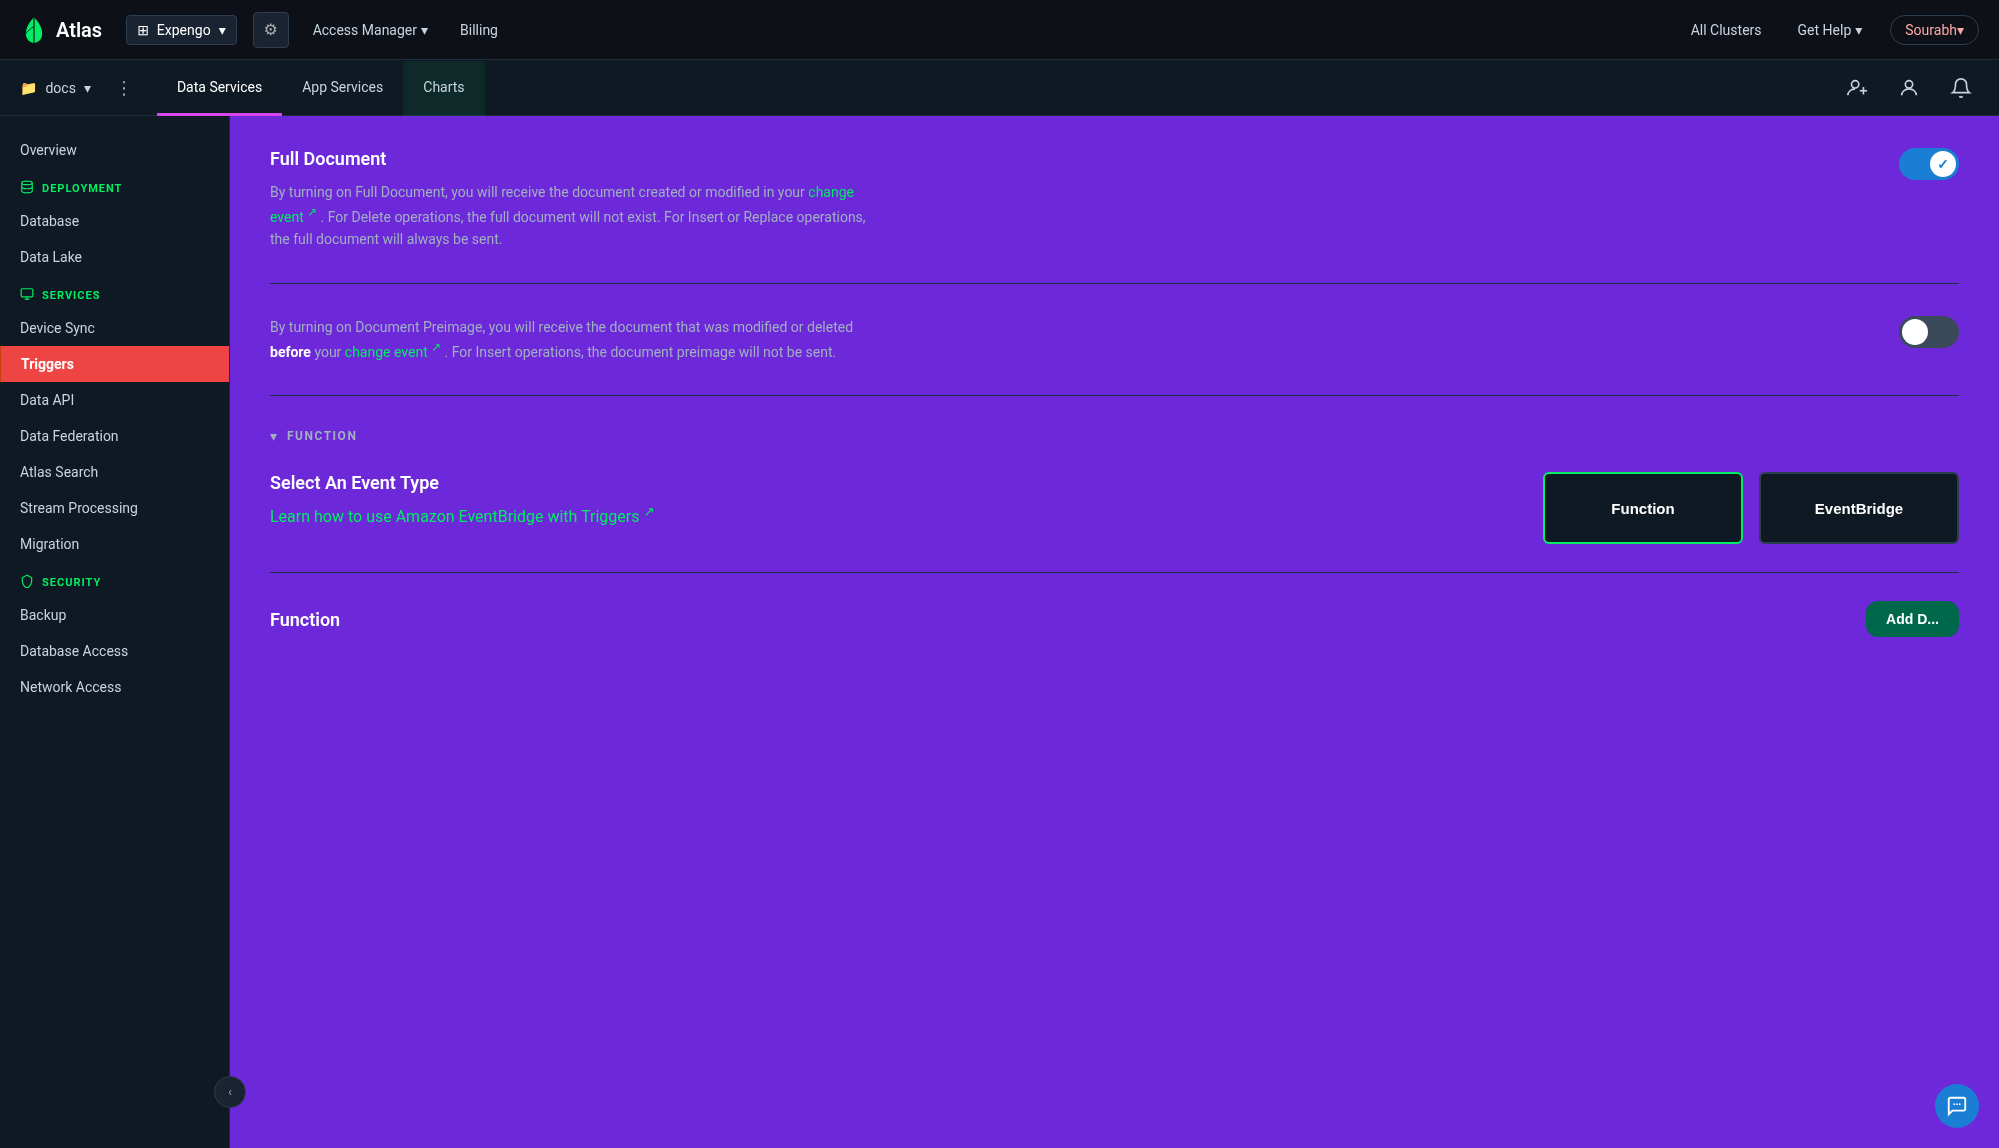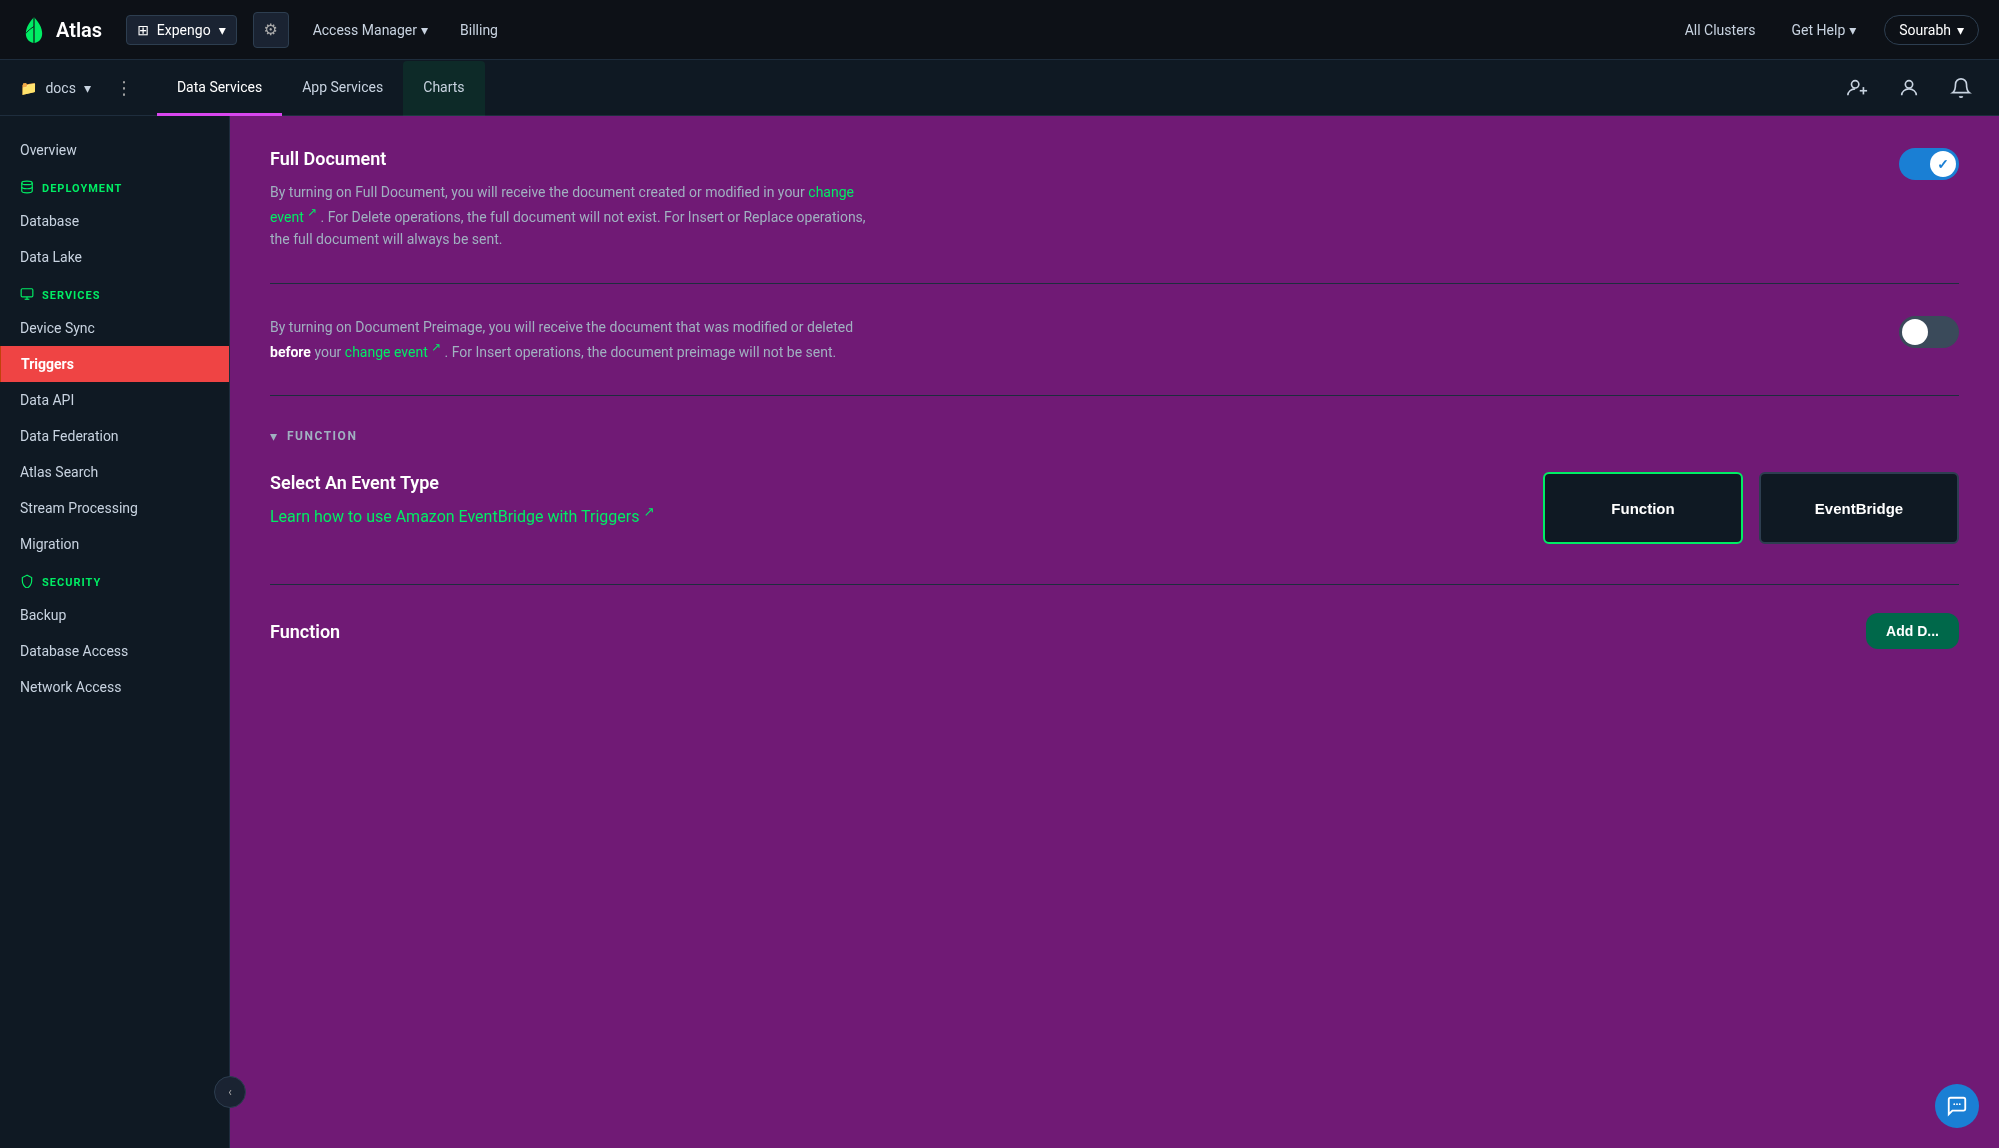--- a/index.html
+++ b/index.html
@@ -71,25 +71,24 @@
       margin-left: auto;
       display: flex;
       align-items: center;
       gap: 20px;
     }
     .user-btn {
       background: transparent;
       border: 1px solid #2d3e50;
       border-radius: 20px;
       padding: 6px 14px;
-      color: #ffffff;
-      font-size: 14px;
-      display: flex;
-      align-items: center;
-      gap: 6px;
+      color: #fca5a5;
+      font-size: 14px;
+      display: flex;
+      align-items: center;
       cursor: pointer;
     }
 
     
     .second-nav {
       background: #0f1923;
       border-bottom: 1px solid #1e2d3d;
       height: 56px;
       display: flex;
       align-items: center;
@@ -205,21 +204,21 @@
       color: #aaa;
       font-size: 12px;
       position: absolute;
       bottom: 40px;
       left: 214px;
     }
 
     
     .content {
       flex: 1;
-      background: #701a75;
+      background: #6d28d9;
       overflow-y: auto;
       padding: 32px 40px;
       position: relative;
     }
 
     .content-section {
       display: flex;
       align-items: flex-start;
       justify-content: space-between;
       margin-bottom: 32px;
@@ -313,21 +312,21 @@
       letter-spacing: 1.5px;
       color: #a0b0c0;
       text-transform: uppercase;
     }
 
     .event-type-section {
       display: flex;
       align-items: flex-start;
       justify-content: space-between;
       margin-bottom: 28px;
-      padding-bottom: 40px;
+      padding-bottom: 28px;
       border-bottom: 1px solid #1e2d3d;
     }
     .event-type-left {
       max-width: 600px;
     }
     .event-type-title {
       font-size: 18px;
       font-weight: 600;
       color: #ffffff;
       margin-bottom: 10px;

